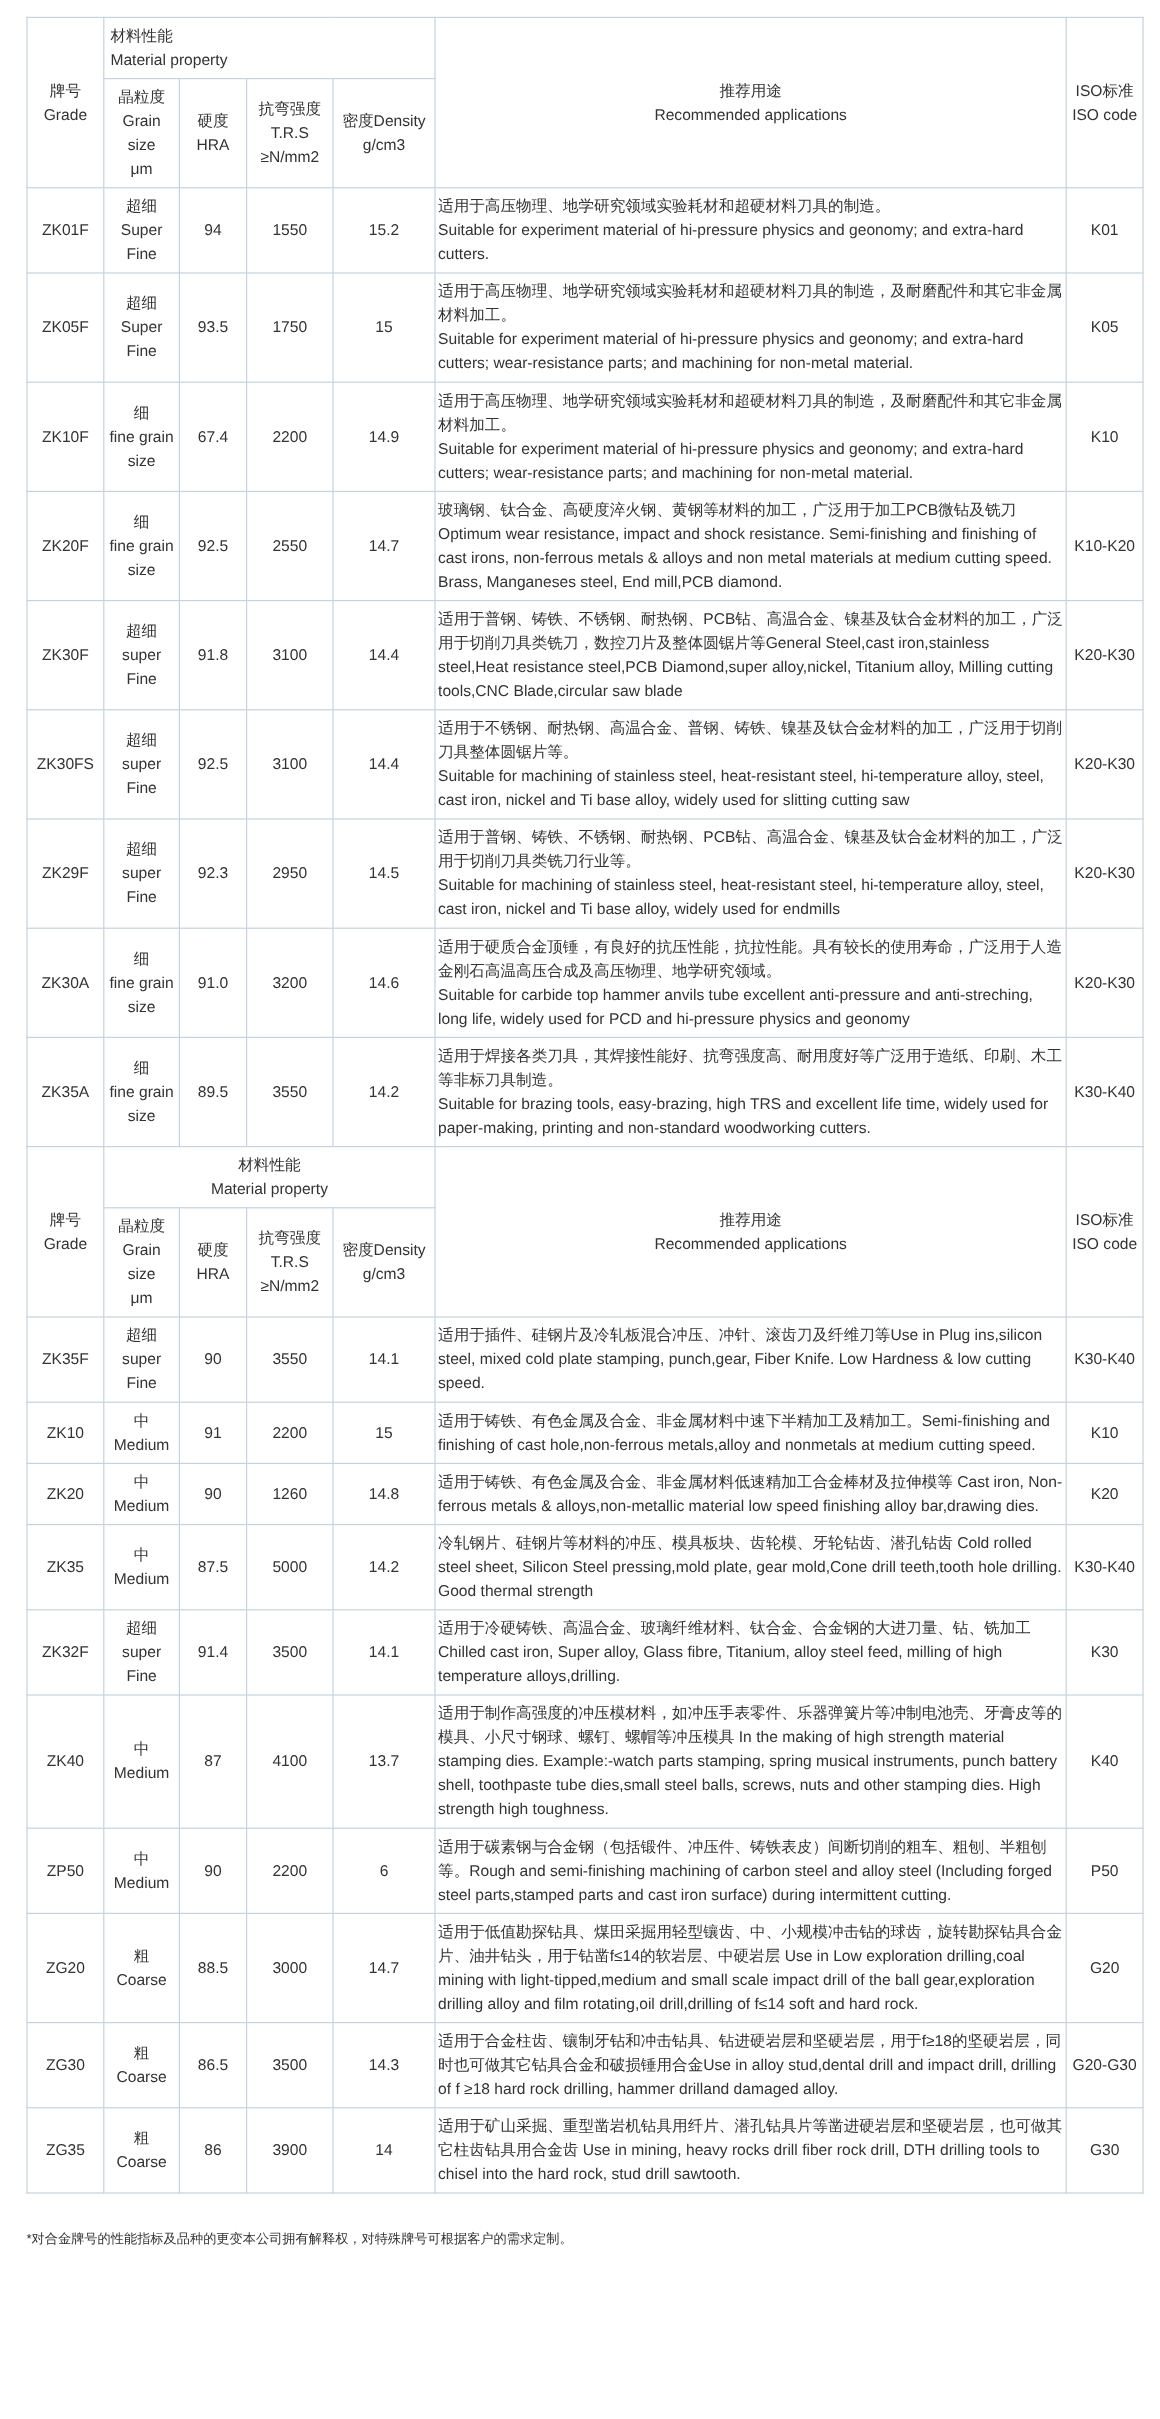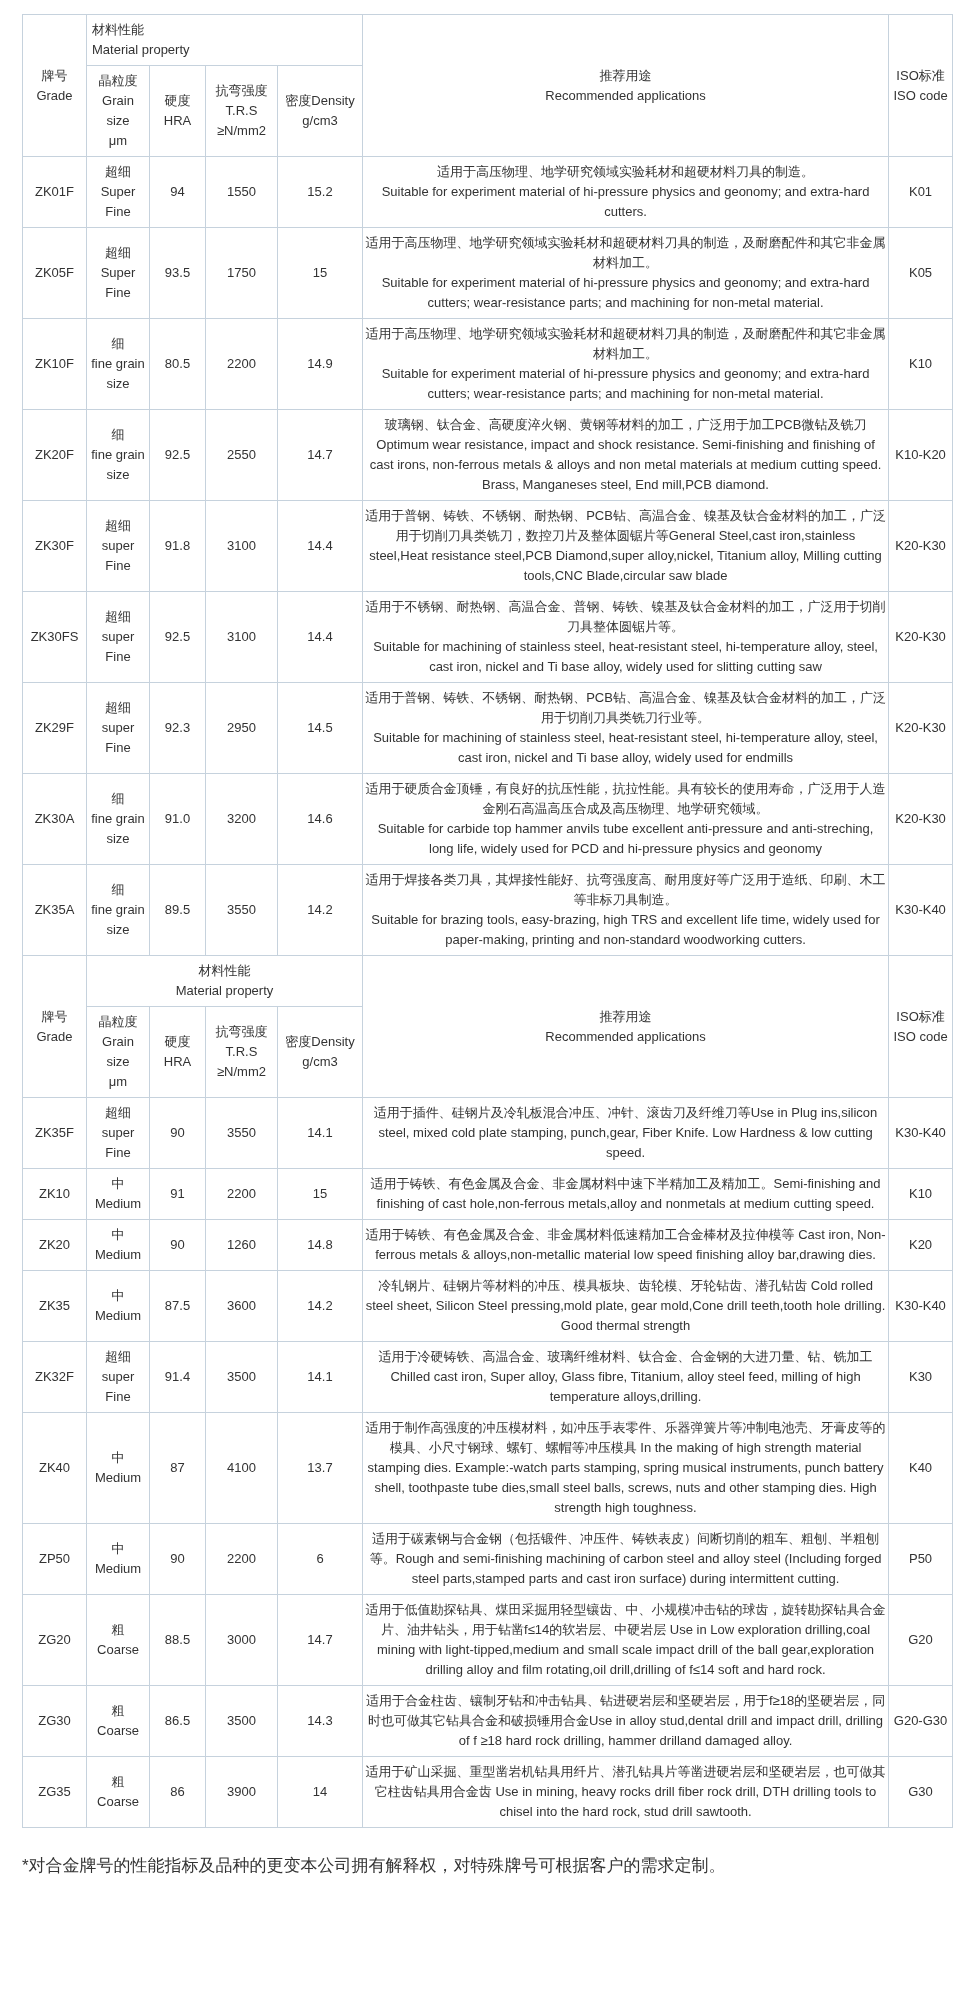--- a/index.html
+++ b/index.html
@@ -28,28 +28,28 @@
   table.spec th, table.spec td{
     border:1px solid var(--border);
     font-weight:normal;
     vertical-align:middle;
     padding:5px 2px;
     word-wrap:break-word;
     overflow-wrap:break-word;
   }
   table.spec th{text-align:center;}
   td.c{text-align:center;}
-  td.a{text-align:center;padding-left:5px;padding-right:5px;}
+  td.a{text-align:left;padding-left:5px;padding-right:5px;}
   td.a div{margin:0;}
   #table2{margin-top:-1px;}
   #table1 .group-cell{text-align:left;padding-left:5px;}
   #table2 .group-cell{text-align:center;}
   .notes{
     margin:28px 15px 0 0;
-    font-size:17px;
+    font-size:11px;
     line-height:20px;
   }
   .notes p{margin:0 0 11px 0;}
 </style>
 </head>
 <body>
 
 <div class="wrap">
 
   <table class="spec" id="table1">
@@ -156,21 +156,21 @@
         </tr>
         <tr>
           <td class="c">
             <div>ZK10F</div>
           </td>
           <td class="c">
             <div>细</div>
             <div>fine grain size</div>
           </td>
           <td class="c">
-            <div>80.5</div>
+            <div>67.4</div>
           </td>
           <td class="c">
             <div>2200</div>
           </td>
           <td class="c">
             <div>14.9</div>
           </td>
           <td class="a">
             <div>适用于高压物理、地学研究领域实验耗材和超硬材料刀具的制造，及耐磨配件和其它非金属材料加工。</div>
             <div>Suitable for experiment material of hi-pressure physics and geonomy; and extra-hard cutters; wear-resistance parts; and machining for non-metal material.</div>
@@ -459,21 +459,21 @@
             <div>ZK35</div>
           </td>
           <td class="c">
             <div>中</div>
             <div>Medium</div>
           </td>
           <td class="c">
             <div>87.5</div>
           </td>
           <td class="c">
-            <div>3600</div>
+            <div>5000</div>
           </td>
           <td class="c">
             <div>14.2</div>
           </td>
           <td class="a">
             <div>冷轧钢片、硅钢片等材料的冲压、模具板块、齿轮模、牙轮钻齿、潜孔钻齿 Cold rolled steel sheet, Silicon Steel pressing,mold plate, gear mold,Cone drill teeth,tooth hole drilling. Good thermal strength</div>
           </td>
           <td class="c">
             <div>K30-K40</div>
           </td>

